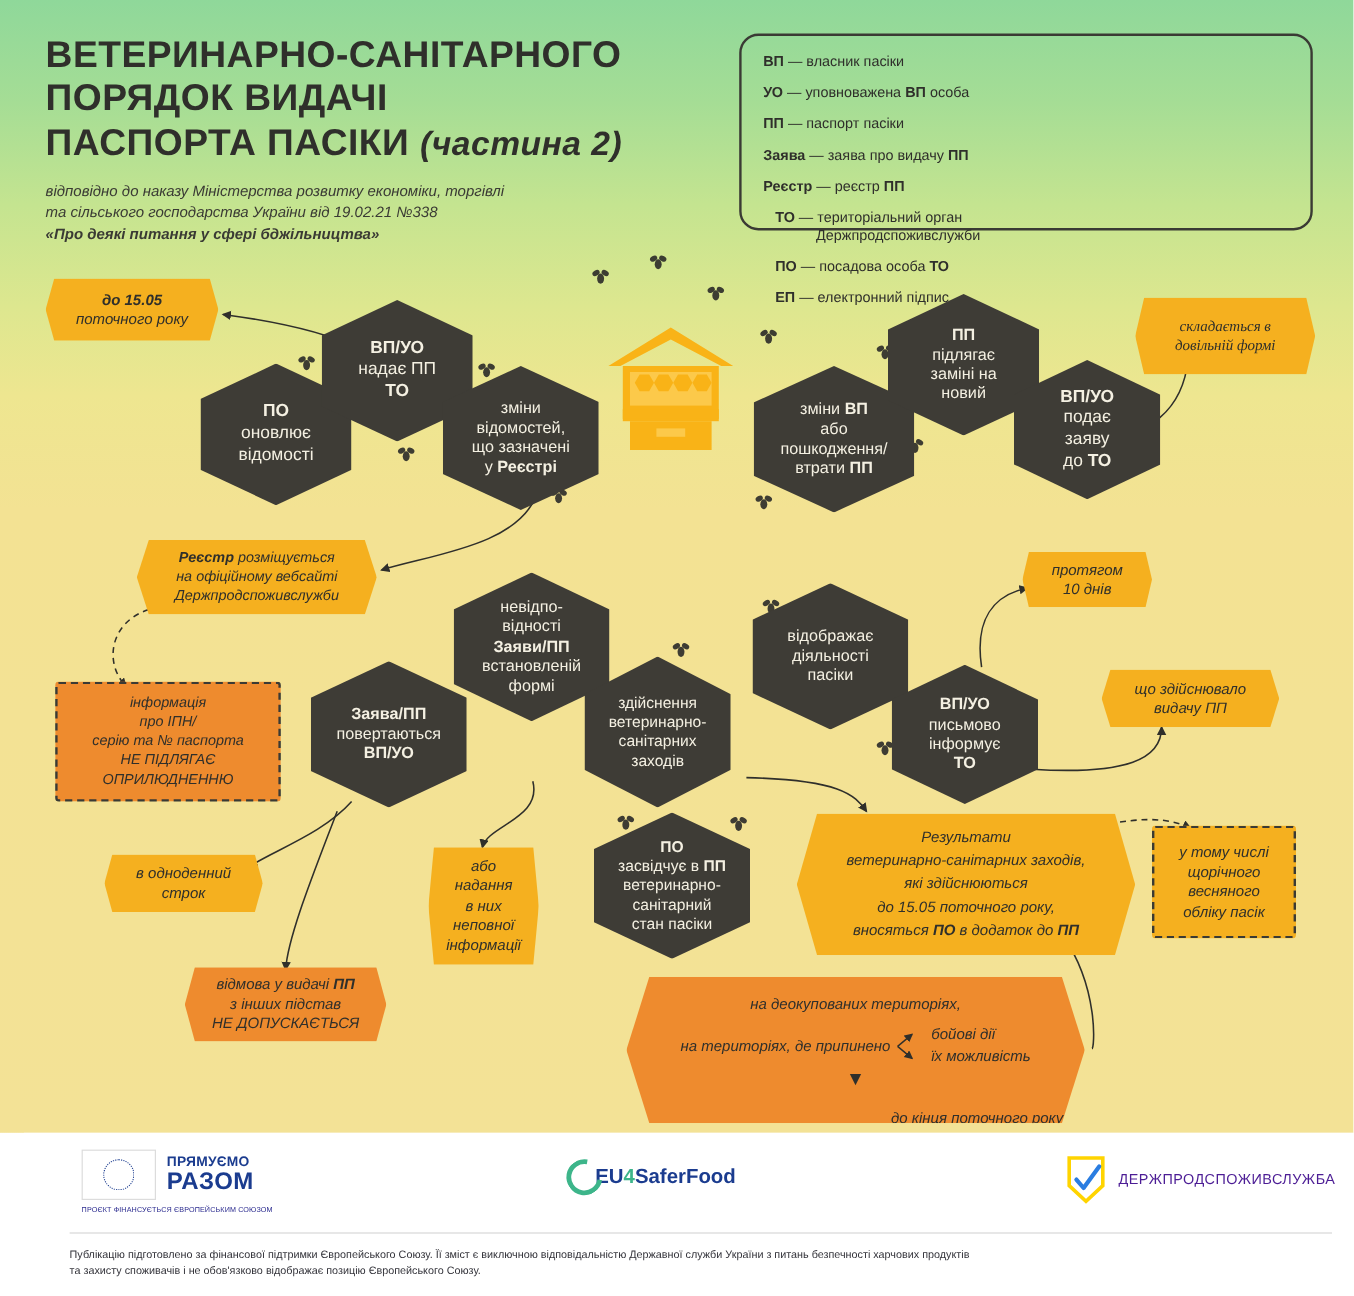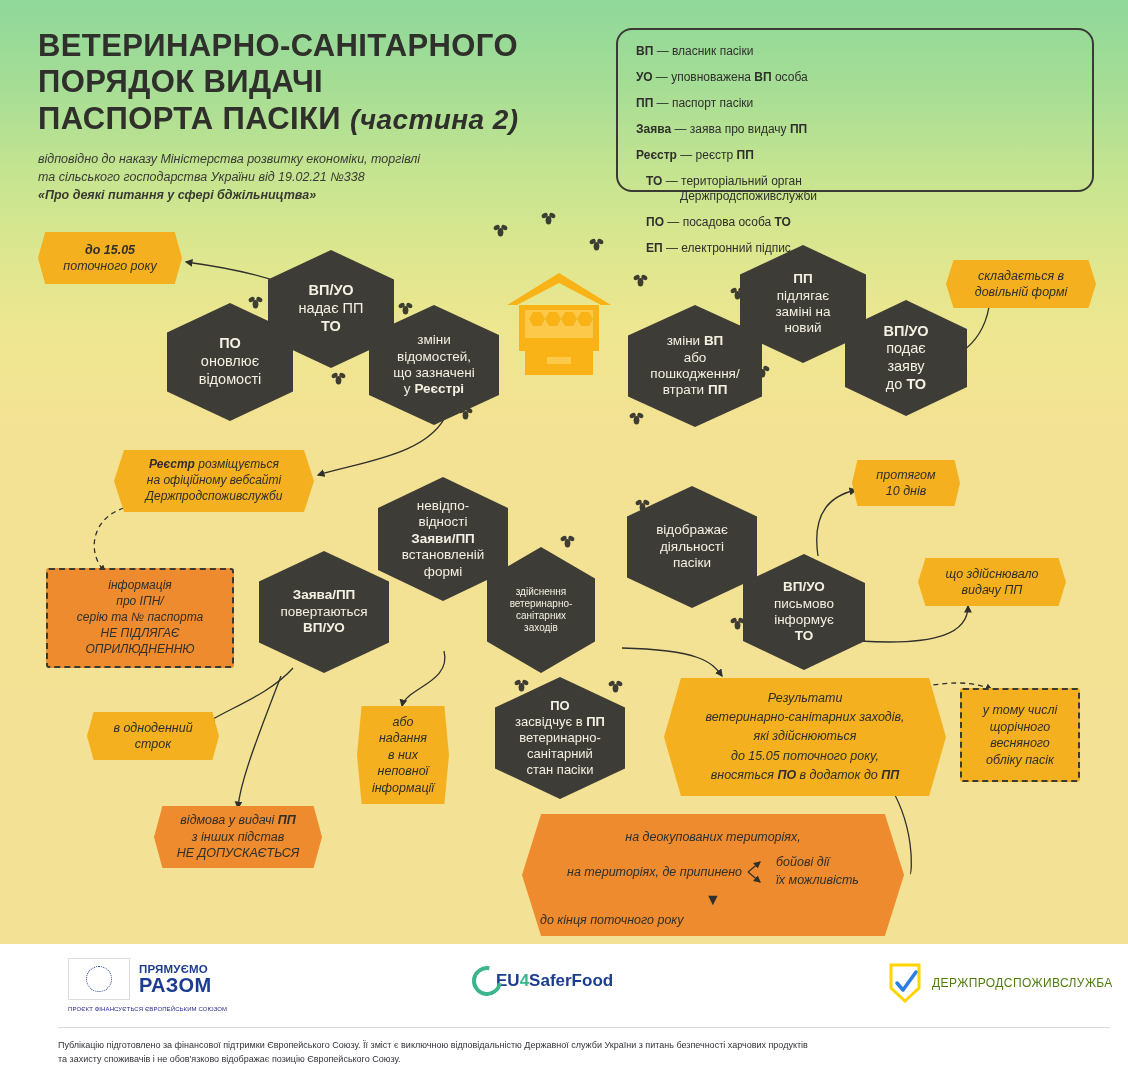--- a/index.html
+++ b/index.html
@@ -169,21 +169,21 @@
   #tag-deocc .dl1 { text-align: center; margin-top: 4px; }
   #tag-deocc .dl2row {
     display: flex; align-items: center; justify-content: center;
     margin-top: 10px; gap: 4px;
   }
   #tag-deocc .dl2sub { text-align: left; line-height: 1.4; }
   #tag-deocc .arrowdown {
     text-align: center; margin-top: 6px;
     font-size: 16px; line-height: 0.6; color: #2f2f2b;
   }
-  #tag-deocc .dl3 { text-align: left; margin-top: 8px; }
+  #tag-deocc .dl3 { text-align: right; margin-top: 20px; }
 
   
   #hive { position: absolute; left: 503px; top: 271px; width: 112px; height: 110px; }
 
   
   .bee { position: absolute; width: 17px; height: 17px; opacity: 0.92; }
 
   
   #footer {
     position: absolute;
@@ -215,21 +215,21 @@
   #logo-safer { position: absolute; left: 452px; top: 22px; display: flex; align-items: center; }
   #logo-safer .ring {
     width: 30px; height: 30px; border: 4px solid #3db58a;
     border-radius: 50%; border-right-color: transparent; transform: rotate(-35deg);
   }
   #logo-safer .txt { font-size: 17px; font-weight: bold; color: #1b3c8f; margin-left: -6px; }
   #logo-safer .txt .g { color: #3db58a; }
 
   #logo-derzh { position: absolute; left: 868px; top: 18px; display: flex; align-items: center; }
   #logo-derzh .shield { width: 34px; height: 42px; }
-  #logo-derzh .txt { font-size: 12px; color: #4d7c0f; letter-spacing: 0.4px; margin-left: 10px; }
+  #logo-derzh .txt { font-size: 12px; color: #4c1d95; letter-spacing: 0.4px; margin-left: 10px; }
 
   #footer-sep { position: absolute; left: 38px; top: 83px; width: 1052px; height: 1px; background: #d8d8d8; }
 
   #disclaimer {
     position: absolute; left: 38px; top: 95px; width: 1060px;
     font-size: 9px; color: #33333a; line-height: 1.55;
   }
 </style>
 </head>
 <body>
@@ -487,21 +487,21 @@
     </div>
 
     <div class="tag orange" style="left:154px;top:806px;width:168px;height:62px;">
       <div>
         <div>відмова у видачі <span class="b">ПП</span></div>
         <div>з інших підстав</div>
         <div>НЕ ДОПУСКАЄТЬСЯ</div>
       </div>
     </div>
 
-    <div class="tag" style="left:946px;top:260px;width:150px;height:48px;">
+    <div class="tag" style="left:946px;top:248px;width:150px;height:64px;font-family:Liberation Serif, serif;">
       <div>
         <div>складається в</div>
         <div>довільній формі</div>
       </div>
     </div>
 
     <div class="tag" style="left:852px;top:460px;width:108px;height:46px;">
       <div>
         <div>протягом</div>
         <div>10 днів</div>
@@ -617,21 +617,21 @@
     </div>
 
     <div class="hex" style="left:259px;top:551px;width:130px;height:122px;font-size:13.5px;">
       <div>
         <div class="b">Заява/ПП</div>
         <div>повертаються</div>
         <div class="b">ВП/УО</div>
       </div>
     </div>
 
-    <div class="hex" style="left:487px;top:547px;width:108px;height:126px;font-size:10px;">
+    <div class="hex" style="left:487px;top:547px;width:122px;height:126px;font-size:13px;">
       <div>
         <div>здійснення</div>
         <div>ветеринарно-</div>
         <div>санітарних</div>
         <div>заходів</div>
       </div>
     </div>
 
     <div class="hex" style="left:627px;top:486px;width:130px;height:122px;font-size:13.5px;">
       <div>

